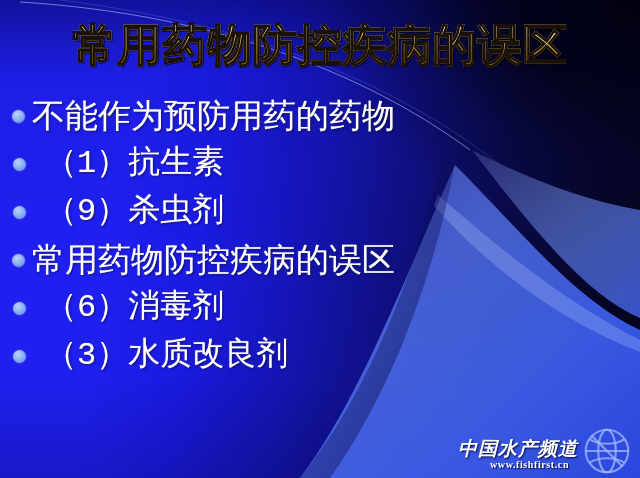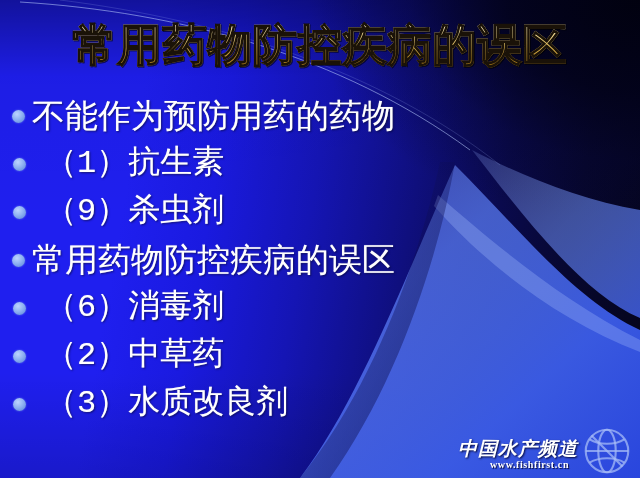--- a/index.html
+++ b/index.html
@@ -257,24 +257,20 @@
     <div class="row lvl1">
       <span class="bullet"></span>
       <span class="row-text">常用药物防控疾病的误区</span>
     </div>
 
     <div class="row lvl2">
       <span class="bullet"></span>
       <span class="row-text">（6）消毒剂</span>
     </div>
 
-    <div class="row lvl2">
-      <span class="bullet"></span>
-      <span class="row-text">（2）中草药</span>
-    </div>
 
     <div class="row lvl2">
       <span class="bullet"></span>
       <span class="row-text">（3）水质改良剂</span>
     </div>
 
   </div>
 
   <div class="watermark">
     <svg class="wm-globe" viewBox="0 0 60 60">

